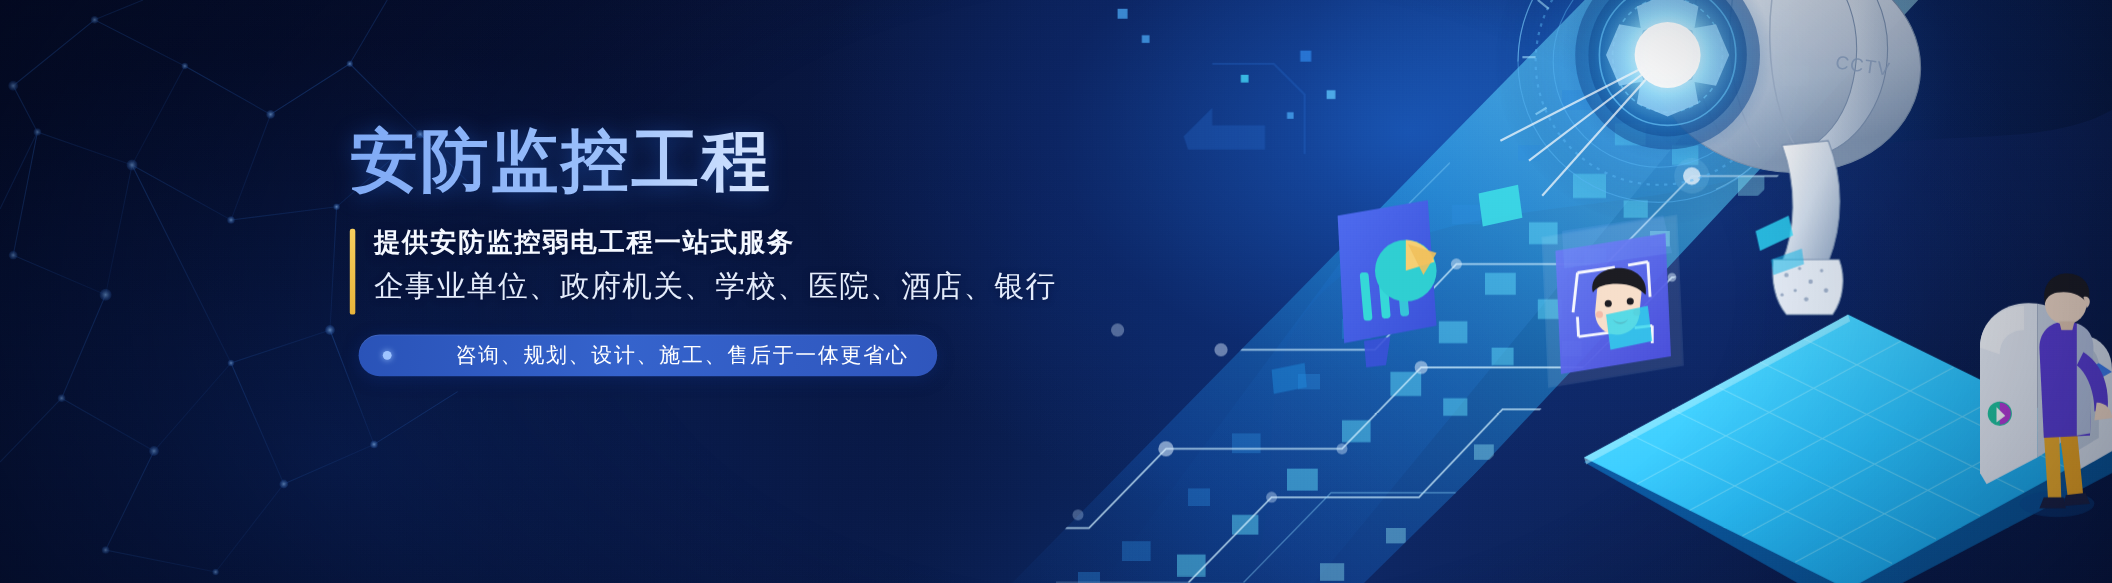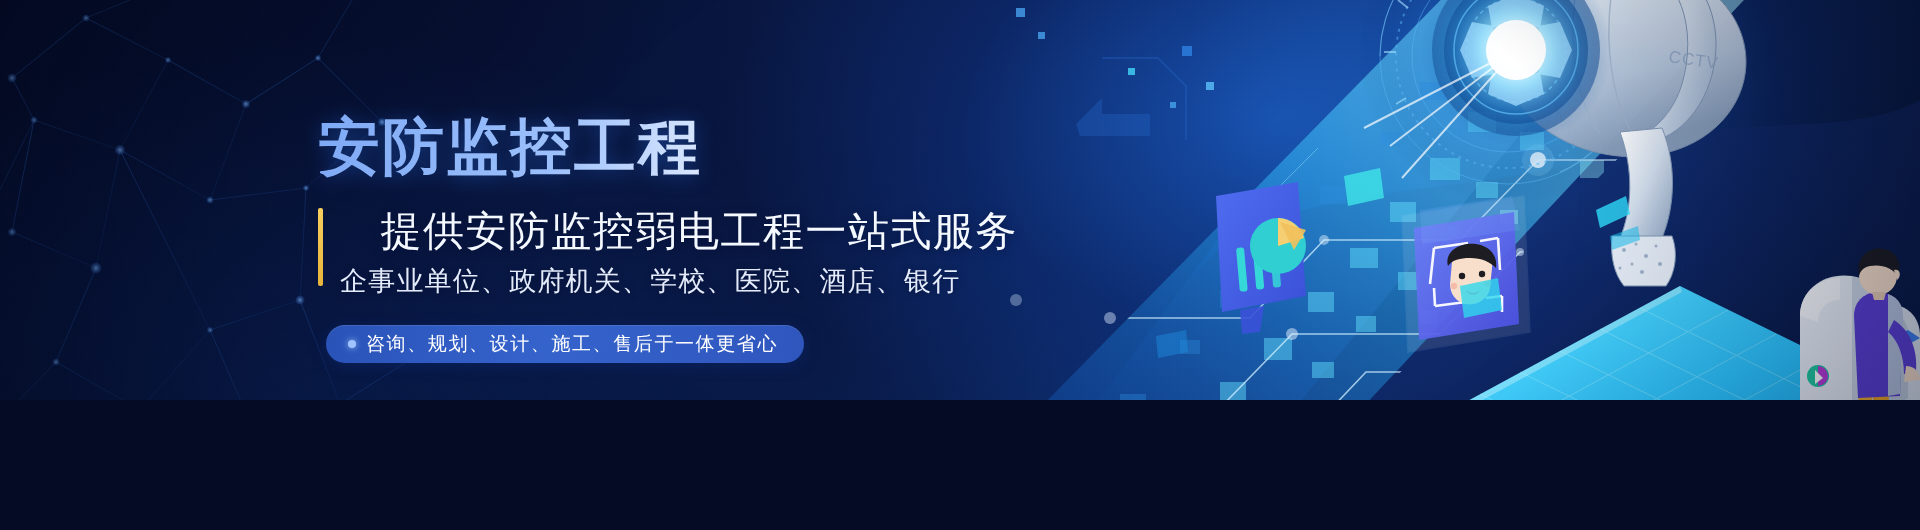--- a/index.html
+++ b/index.html
@@ -7,21 +7,21 @@
   html, body {
     width:1920px; height:530px;
     overflow:hidden;
     background:#050b24;
     font-family:"Liberation Sans","DejaVu Sans",sans-serif;
   }
 
   
   .banner{
     position:relative;
-    width:1920px; height:400px;
+    width:1920px; height:530px;
     overflow:hidden;
     background:
       radial-gradient(ellipse 760px 520px at 1280px 120px, rgba(28,96,200,0.70) 0%, rgba(14,48,128,0.42) 42%, rgba(6,18,60,0.0) 72%),
       radial-gradient(ellipse 620px 460px at 1480px 70px, rgba(40,130,230,0.55) 0%, rgba(12,46,124,0.25) 48%, rgba(4,14,48,0) 76%),
       radial-gradient(ellipse 900px 640px at 300px 420px, rgba(10,34,92,0.85) 0%, rgba(5,16,52,0.3) 60%, rgba(3,10,36,0) 85%),
       linear-gradient(118deg,#050c28 0%, #071134 24%, #0a1c4d 46%, #0c2a68 62%, #0b2256 78%, #061231 100%);
   }
 
   
   .noise{
@@ -75,28 +75,27 @@
     padding-left:22px;
   }
   .sub-bar{
     position:absolute;
     left:0; top:2px;
     width:5px; height:78px;
     background:linear-gradient(180deg,#f7cf5e 0%,#e8b43b 100%);
     border-radius:2px;
   }
   .subtitle{
-    font-size:41px;
+    font-size:24px;
     line-height:1.22;
-    font-weight:400;
+    font-weight:700;
     color:#f4f8ff;
     letter-spacing:1.5px;
     white-space:nowrap;
     text-shadow:0 2px 8px rgba(0,12,48,.6);
-    text-align:right;
   }
   .subtitle2{
     margin-top:8px;
     font-size:27px;
     line-height:1.3;
     color:#e4ecfb;
     letter-spacing:1.2px;
     white-space:nowrap;
     text-shadow:0 1px 6px rgba(0,12,48,.6);
   }
@@ -117,20 +116,21 @@
     width:8px; height:8px; border-radius:50%;
     background:#9fc4ff;
     margin-right:10px;
     flex:none;
     box-shadow:0 0 6px rgba(160,200,255,.9);
   }
   .pill-text{
     font-size:19px;
     color:#ffffff;
     letter-spacing:1.6px;
+    margin-left:48px;
   }
 </style>
 </head>
 <body>
 
 <div class="banner">
 
   <svg class="constellation" viewBox="0 0 430 530" preserveAspectRatio="none">
     <defs>
       <linearGradient id="lineG" x1="0" y1="0" x2="1" y2="1">

